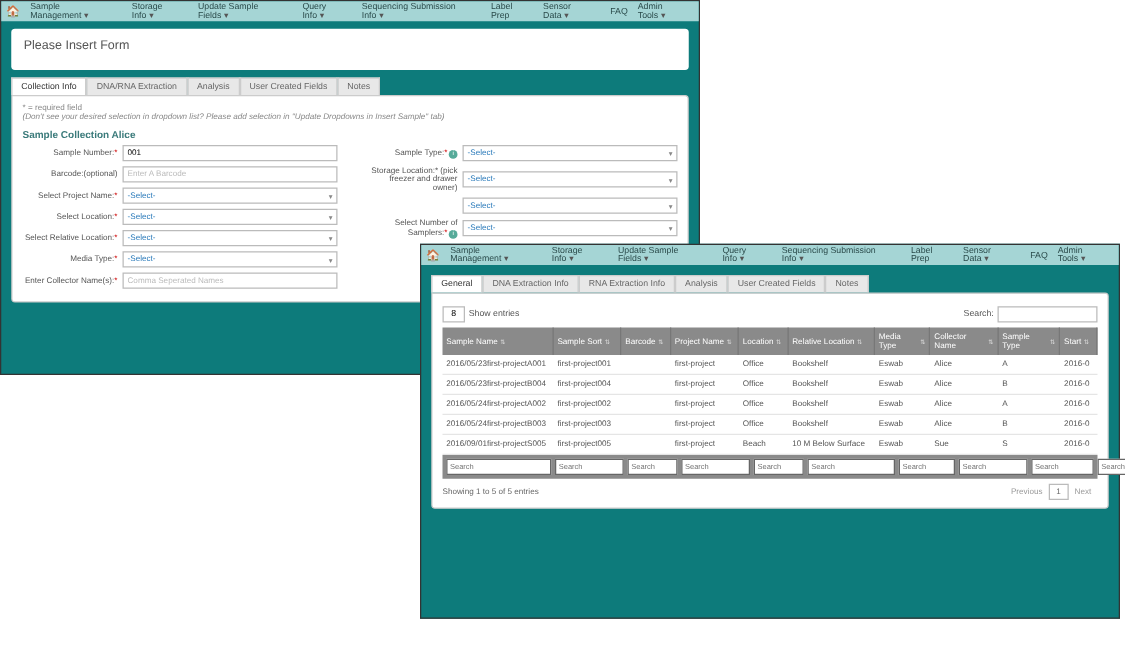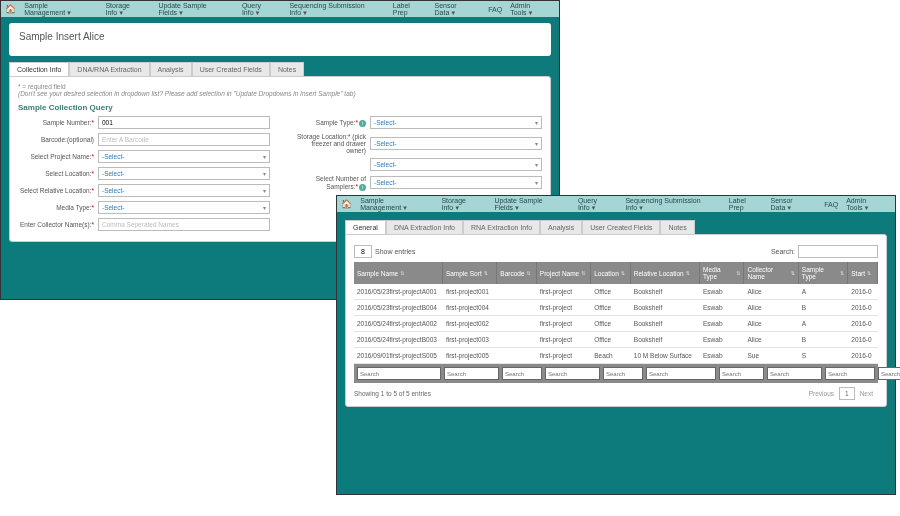--- a/index.html
+++ b/index.html
@@ -72,35 +72,35 @@
     <span class="nav-item"><span>Update Sample Fields</span><span class="caret">▼</span></span>
     <span class="nav-item"><span>Query Info</span><span class="caret">▼</span></span>
     <span class="nav-item"><span>Sequencing Submission Info</span><span class="caret">▼</span></span>
     <span class="nav-item"><span>Label Prep</span></span>
     <span class="nav-item"><span>Sensor Data</span><span class="caret">▼</span></span>
     <span class="nav-item"><span>FAQ</span></span>
     <span class="nav-item"><span>Admin Tools</span><span class="caret">▼</span></span>
   </div>
 
   <div class="panel">
-    <div class="panel-title">Sample Insert Alice</div>
+    <div class="panel-title">Please Insert Form</div>
   </div>
 
   <div class="tabbar">
     <div class="tab active">Collection Info</div>
     <div class="tab">DNA/RNA Extraction</div>
     <div class="tab">Analysis</div>
     <div class="tab">User Created Fields</div>
     <div class="tab">Notes</div>
   </div>
 
   <div class="subpanel">
     <div class="hint"><span class="req">* = required field</span></div>
     <div class="hint">(Don't see your desired selection in dropdown list? Please add selection in "Update Dropdowns in Insert Sample" tab)</div>
-    <div class="section-head">Sample Collection Query</div>
+    <div class="section-head">Sample Collection Alice</div>
 
     <div class="form-grid">
       <div class="col" id="left-col">
           <div class="form-row">
             <label>Sample Number:<span class="star">*</span></label>
             <input value="001" style="">
           </div>
           <div class="form-row">
             <label>Barcode:(optional)</label>
             <input placeholder="Enter A Barcode" style="">

